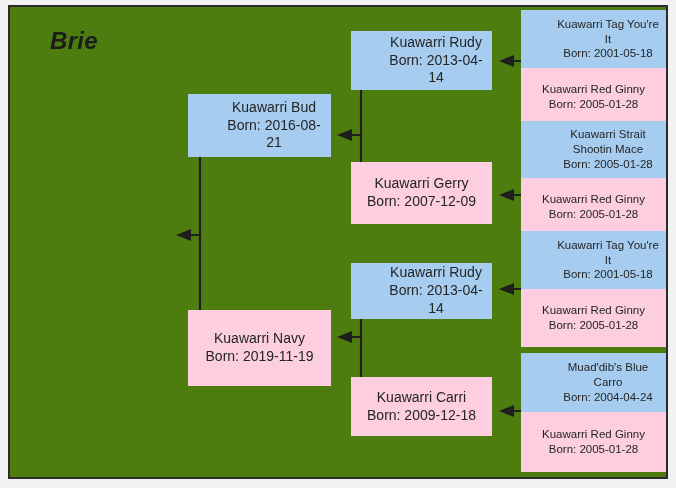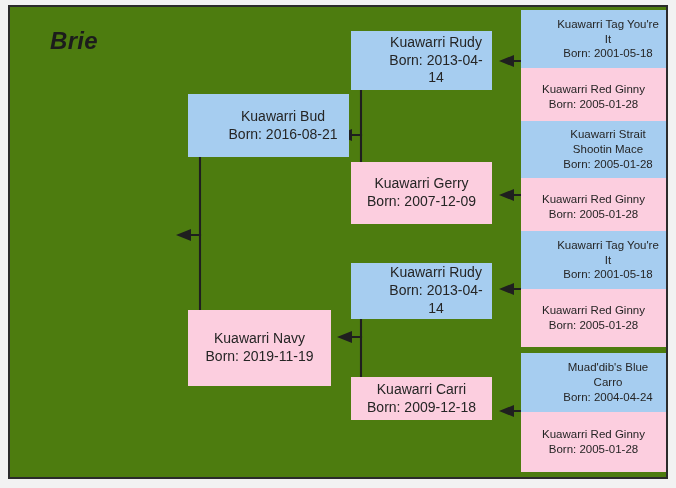--- a/index.html
+++ b/index.html
@@ -111,21 +111,21 @@
       <path d="M 503,282 H 513 V 258 Q 513,250 521,250 H 531"></path>
       <path d="M 503,282 H 513 V 310 Q 513,318 521,318 H 531"></path>
       <polygon points="489,282 504,276 504,288"></polygon>
 
       <path d="M 503,404 H 513 V 378 Q 513,370 521,370 H 531"></path>
       <path d="M 503,404 H 513 V 432 Q 513,440 521,440 H 531"></path>
       <polygon points="489,404 504,398 504,410"></polygon>
     </svg>
 
 
-    <div class="node male tier1" style="left:178px; top:87px; width:161px; height:63px;">
+    <div class="node male tier1" style="left:178px; top:87px; width:143px; height:63px;">
       <span class="nm">Kuawarri Bud</span>
       <span class="bd">Born: 2016-08-21</span>
     </div>
 
     <div class="node female tier1" style="left:178px; top:303px; width:143px; height:76px;">
       <span class="nm">Kuawarri Navy</span>
       <span class="bd">Born: 2019-11-19</span>
     </div>
 
     <div class="node male tier2" style="left:341px; top:24px; width:141px; height:59px;">
@@ -136,21 +136,21 @@
     <div class="node female tier2" style="left:341px; top:155px; width:141px; height:62px;">
       <span class="nm">Kuawarri Gerry</span>
       <span class="bd">Born: 2007-12-09</span>
     </div>
 
     <div class="node male tier2" style="left:341px; top:256px; width:141px; height:56px;">
       <span class="nm">Kuawarri Rudy</span>
       <span class="bd">Born: 2013-04-14</span>
     </div>
 
-    <div class="node female tier2" style="left:341px; top:370px; width:141px; height:43px;">
+    <div class="node female tier2" style="left:341px; top:370px; width:141px; height:59px;">
       <span class="nm">Kuawarri Carri</span>
       <span class="bd">Born: 2009-12-18</span>
     </div>
 
     <div class="node male tier3" style="left:511px; top:3px; width:145px; height:58px;">
       <span class="nm">Kuawarri Tag You're It</span>
       <span class="bd">Born: 2001-05-18</span>
     </div>
 
     <div class="node female tier3" style="left:511px; top:61px; width:145px; height:58px;">

